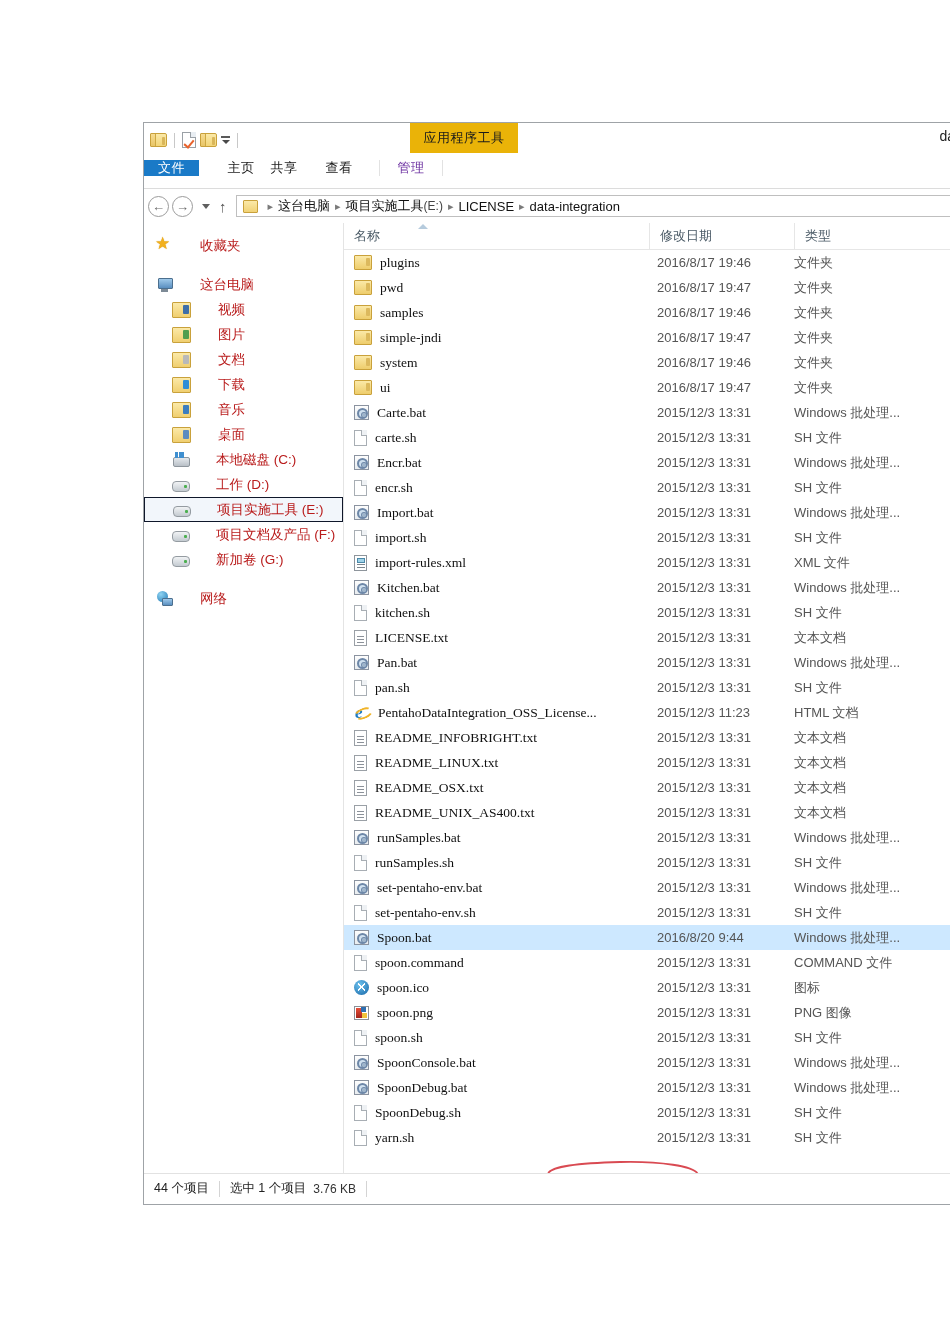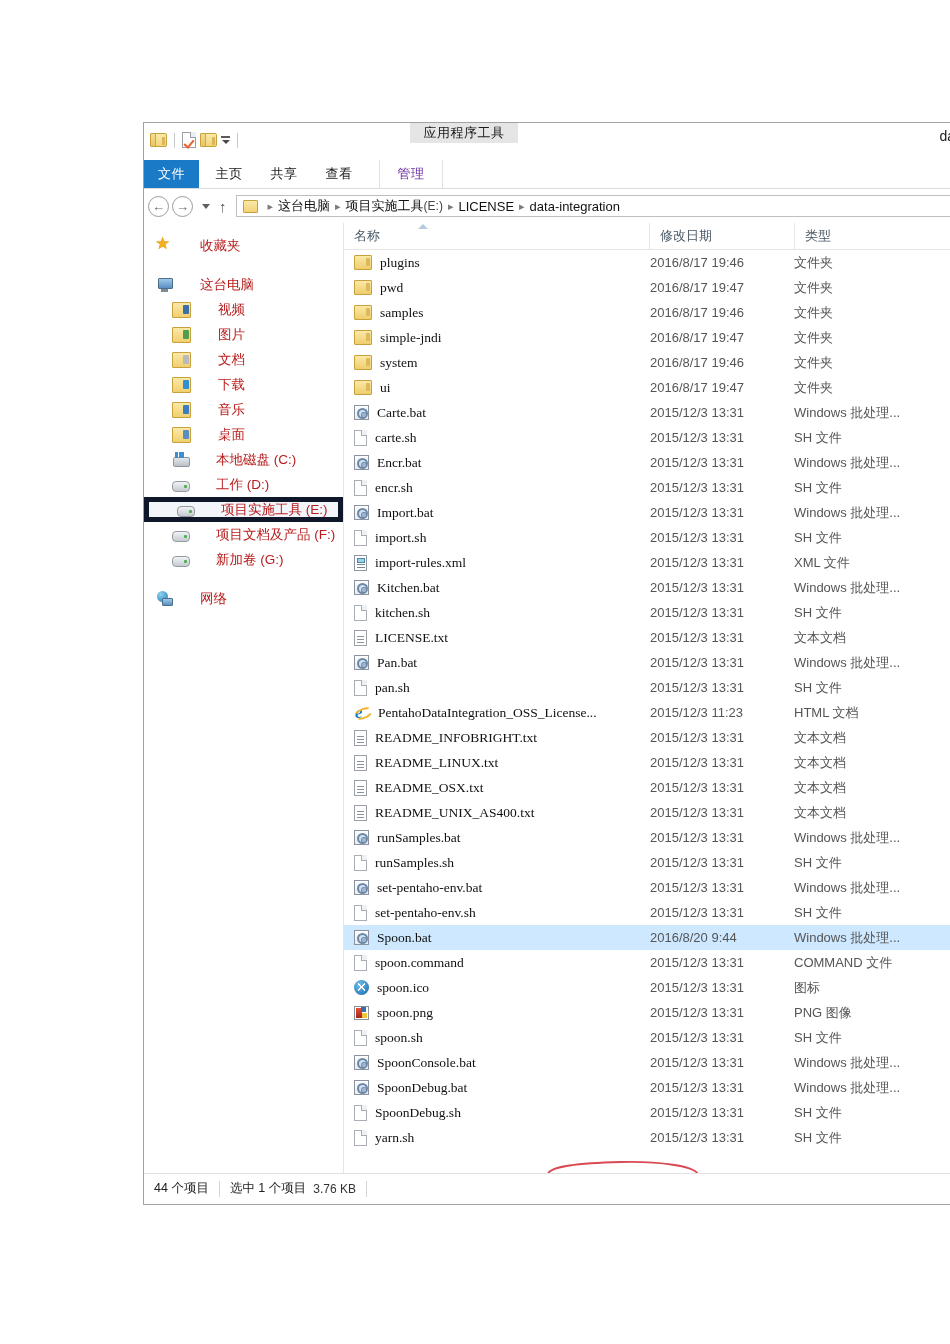--- a/index.html
+++ b/index.html
@@ -94,53 +94,53 @@
     border-left: 4px solid transparent;
     border-right: 4px solid transparent;
     border-top: 4px solid #4a4a4a;
   }
   #qat-more { display: flex; flex-direction: column; align-items: center; gap: 2px; }
   #qat-more .bar { width: 9px; height: 2px; background: #5a5a5a; }
 
   #contextual-tab-header {
     position: absolute;
     left: 266px; top: 0;
-    width: 108px; height: 20px;
-    background: #e5e5e5;
+    width: 108px; height: 30px;
+    background: #eab308;
     display: flex; align-items: center; justify-content: center;
     font-size: 13px; color: #1b1b1b;
     letter-spacing: .5px;
   }
   #window-title {
     position: absolute;
     right: 0px; top: 5px;
     font-size: 14px; color: #222;
     white-space: nowrap;
   }
 
   
   #tabstrip {
     position: relative;
     height: 28px;
     background: #ffffff;
     border-bottom: 1px solid #dcdcdc;
   }
   .tab {
     position: absolute;
-    top: 0; height: 28px;
+    top: 0; height: 16px;
     display: flex; align-items: center; justify-content: center;
     font-size: 13px; color: #1b1b1b;
     cursor: default;
     letter-spacing: .5px;
   }
   #tab-file {
     left: 0; width: 55px;
     background: #1a7ac7; color: #ffffff;
   }
-  #tab-home   { left: 60px;  width: 50px; }
+  #tab-home   { left: 72px;  width: 50px; }
   #tab-share  { left: 115px; width: 50px; }
   #tab-view   { left: 170px; width: 50px; }
   #tab-manage {
     left: 235px; width: 62px;
     border-left: 1px solid #e2e2e2;
     border-right: 1px solid #e2e2e2;
     color: #6b2fa0;
   }
 
   
@@ -217,21 +217,21 @@
     font-size: 13.5px; color: #b91c1c;
     padding-left: 12px;
     box-sizing: border-box;
     white-space: nowrap;
     cursor: default;
     gap: 20px;
   }
   .nav-item.indent { padding-left: 28px; }
   .nav-item.selected {
     background: #f2f6fb;
-    border: 5px solid #0f172a;
+    border: 1px solid #0f172a;
   }
   .nav-item .nav-label { margin-left: 7px; }
   .nav-gap { height: 14px; }
 
   
   .ic { width: 17px; height: 15px; flex: none; position: relative; }
   .ic-star::before {
     content: "★";
     position: absolute; left: -1px; top: -5px;
     font-size: 17px; color: #f2b01e;
@@ -351,21 +351,21 @@
   .row.selected { background: #cde8ff; }
   .cell-name {
     position: absolute; left: 0; width: 305px;
     display: flex; align-items: center;
     padding-left: 10px;
     box-sizing: border-box;
     font-size: 13.5px; color: #101010;
     white-space: nowrap; overflow: hidden;
   }
   .cell-date {
-    position: absolute; left: 306px; width: 145px;
+    position: absolute; left: 313px; width: 145px;
     font-size: 13px; color: #555;
     white-space: nowrap;
   }
   .cell-type {
     position: absolute; left: 450px; width: 170px;
     font-size: 13px; color: #555;
     white-space: nowrap; overflow: hidden;
   }
   .fname { margin-left: 8px; font-family: Liberation Serif, serif; }
 

